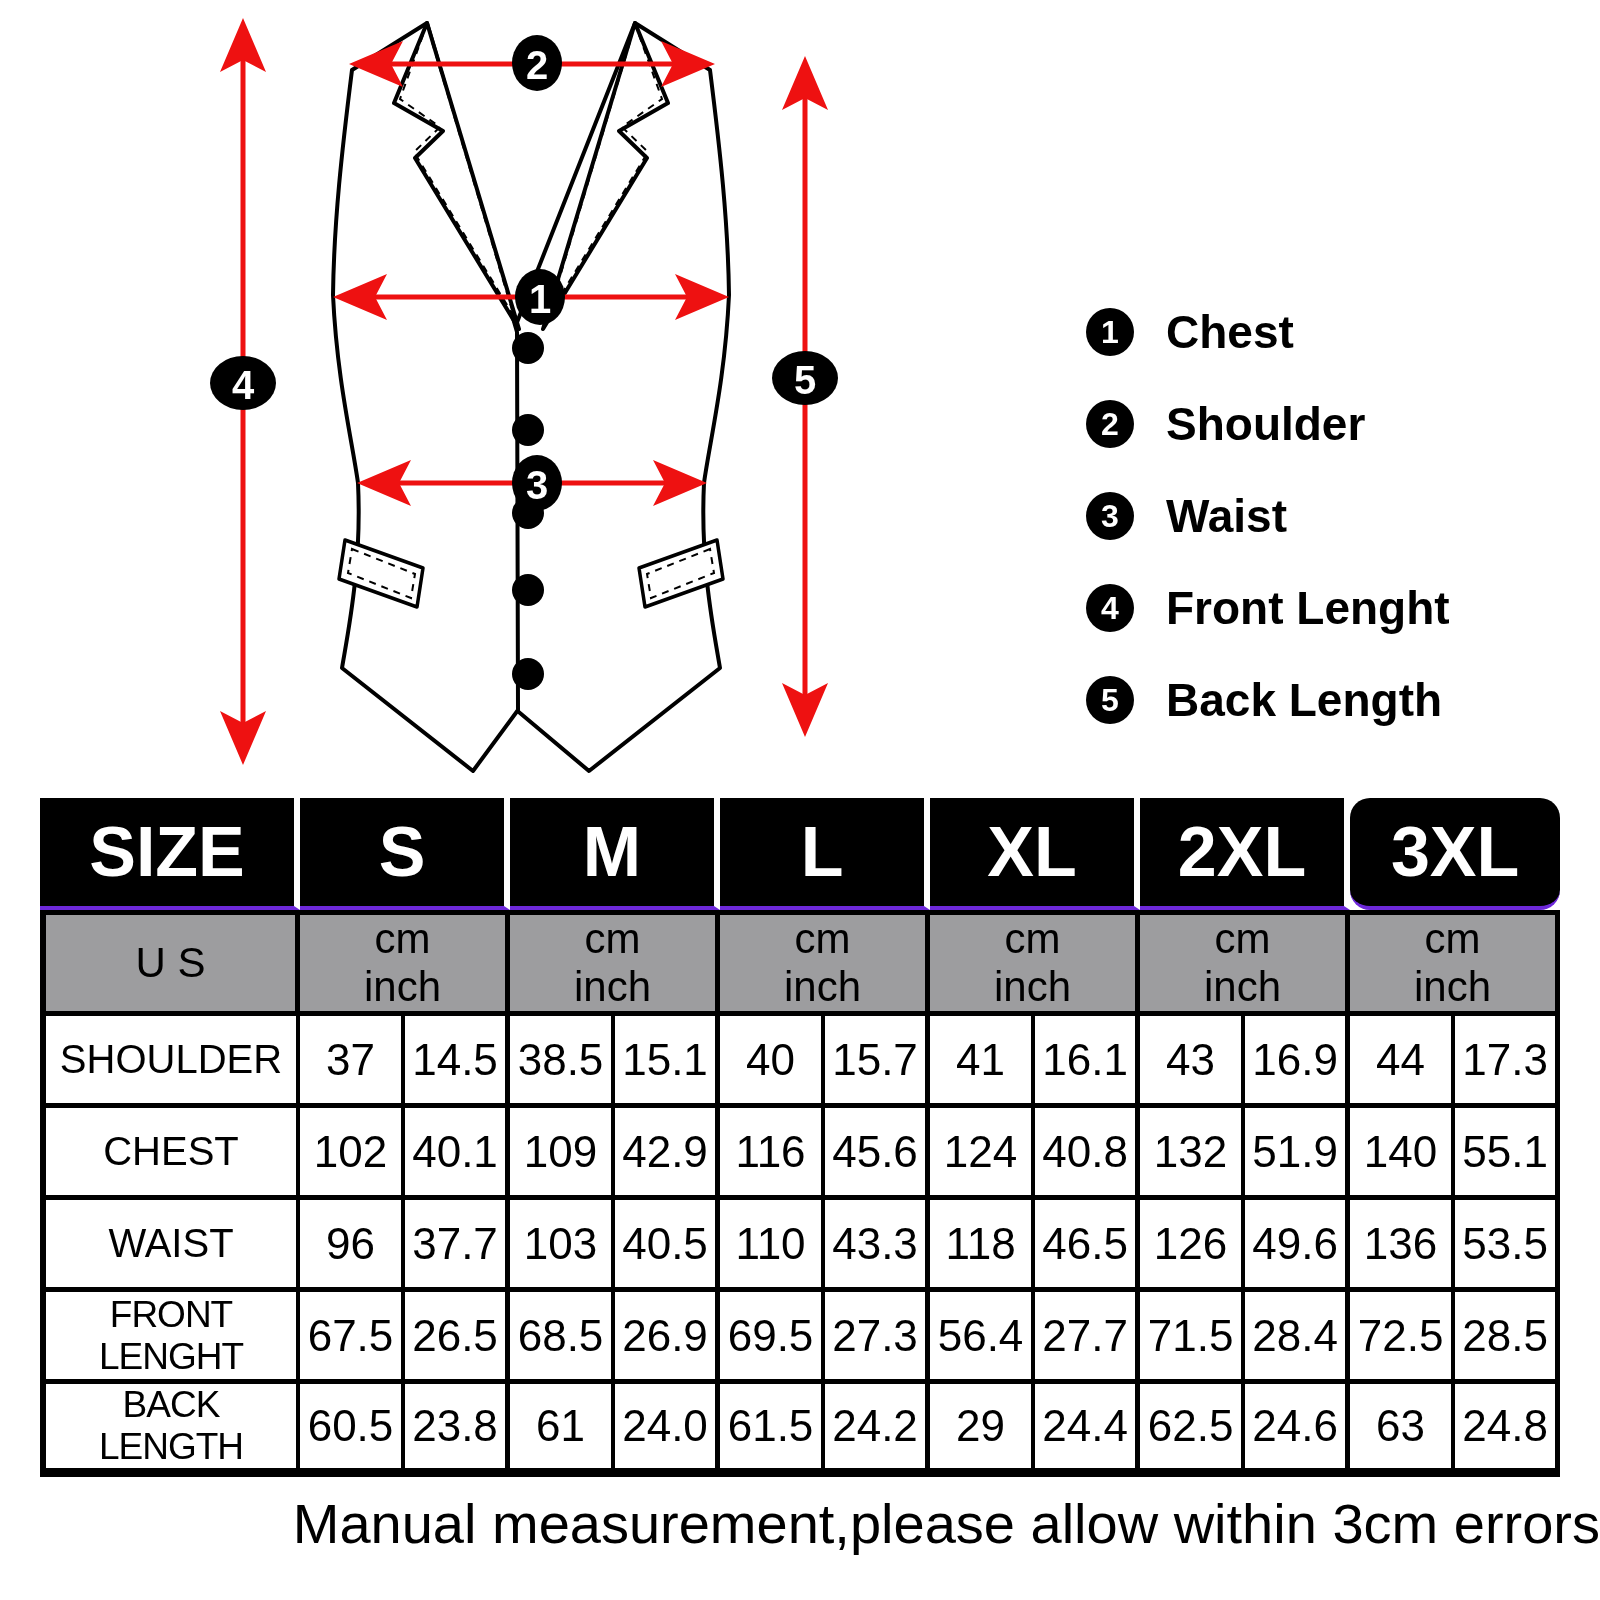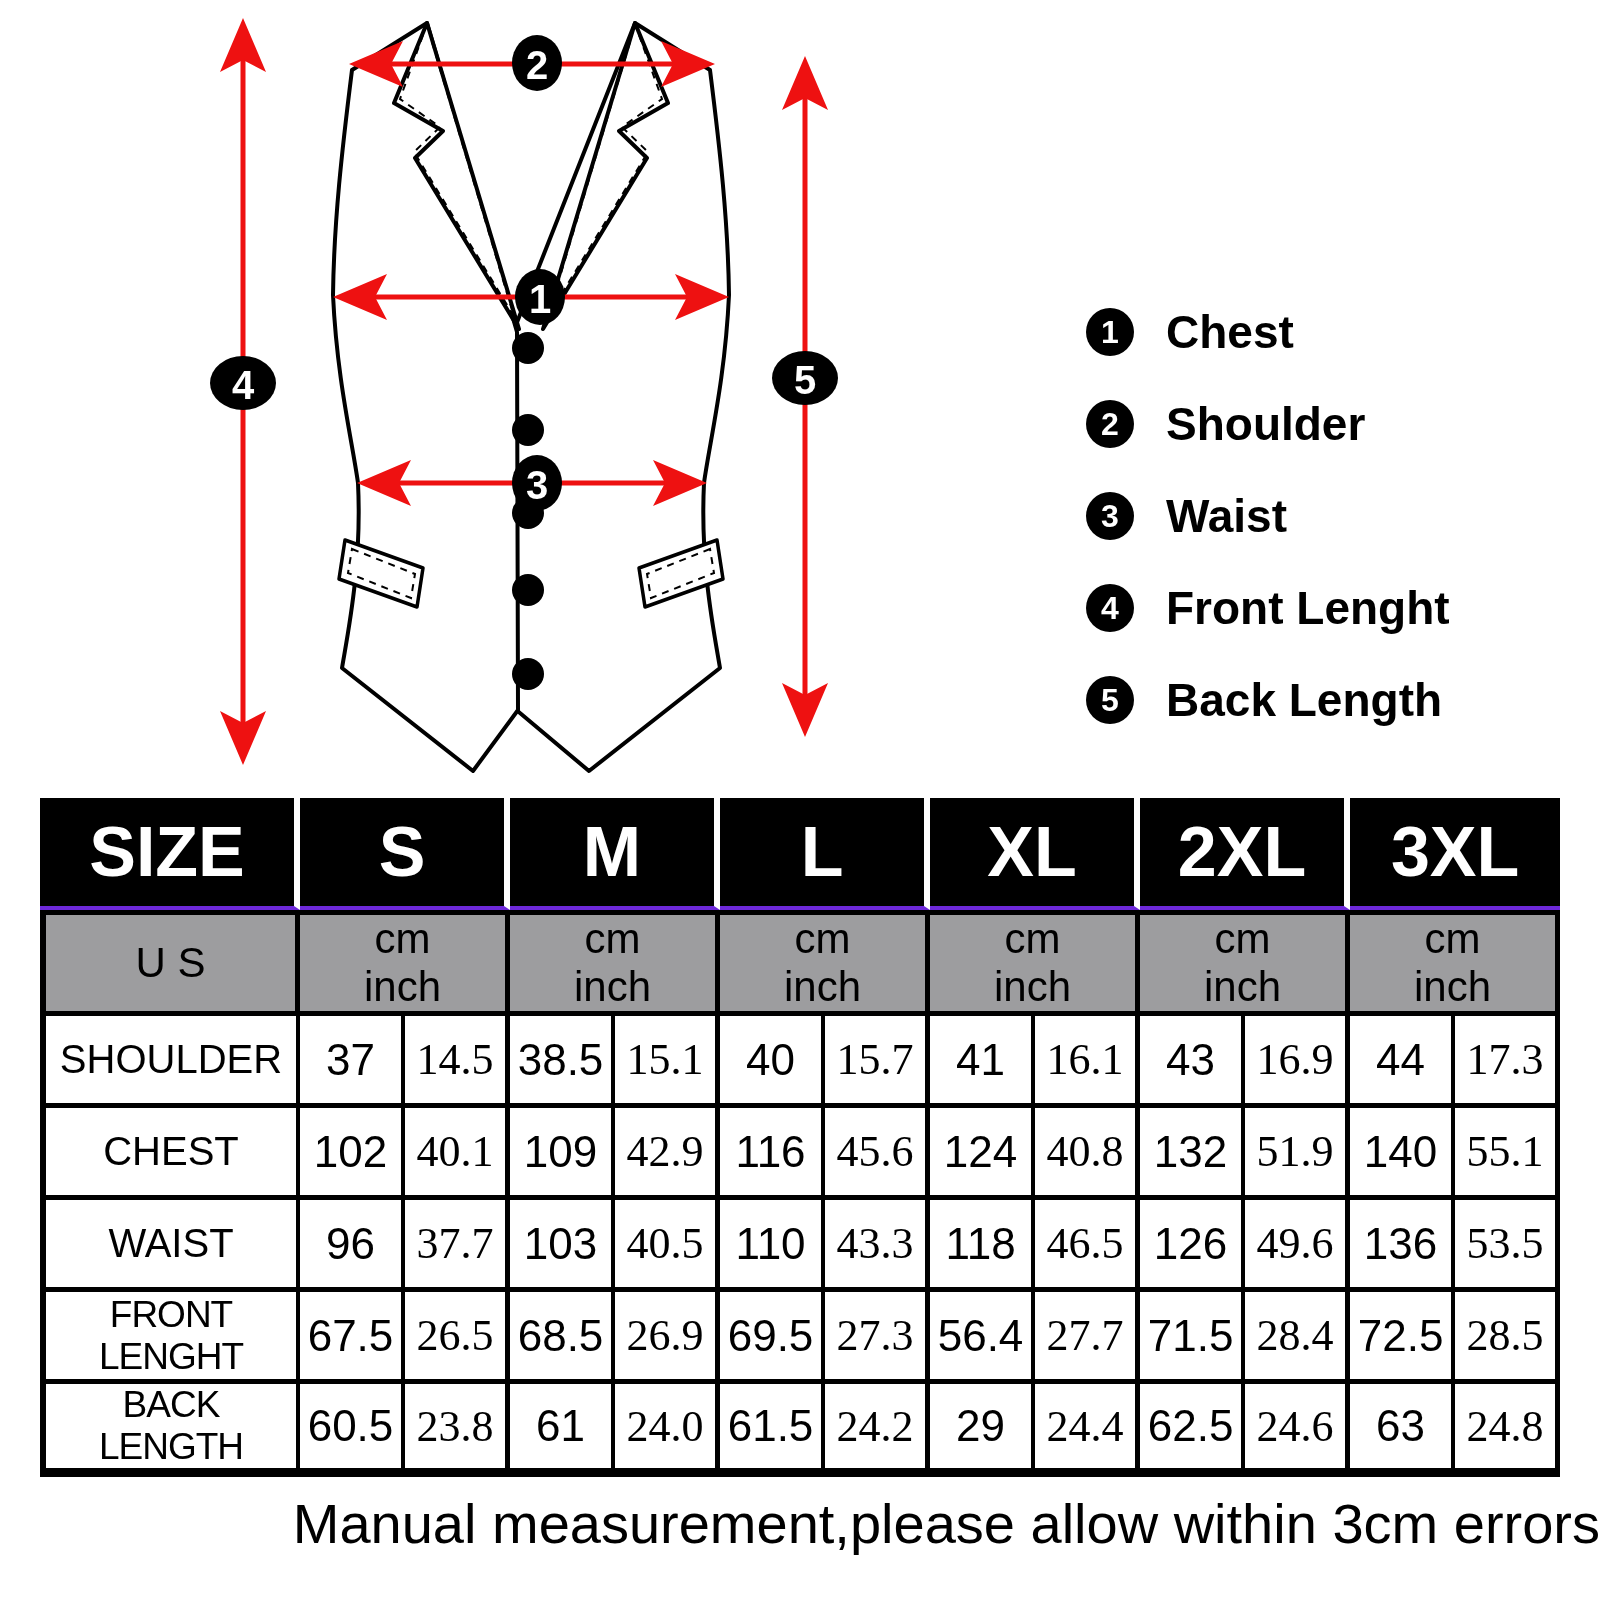--- a/index.html
+++ b/index.html
@@ -22,33 +22,33 @@
 
   table.size-table {
     margin:6px 40px 0 40px; width:1520px;
     border-collapse:separate; border-spacing:0; table-layout:fixed;
   }
   .size-table th, .size-table td { box-sizing:border-box; padding:0; text-align:center; vertical-align:middle; }
   th.hdr {
     background:#000; color:#fff; font-size:70px; font-weight:bold;
     height:112px; border-right:6px solid #fff; border-bottom:4px solid #6d28d9;
   }
-  th.hdr:last-child { border-right:none; }
+  th.hdr:last-child { border-right:none;border-radius:20px; }
   td.unit {
     background:#9d9d9f; height:98px; font-size:42px;
     border-top:5px solid #000; border-right:5px solid #000;
   }
   td.unit:first-child { border-left:6px solid #000; }
   .unit-pair { display:flex; width:100%;flex-direction:column; }
   .unit-pair span { flex:1; text-align:center; }
   td.cell {
     background:#fff; height:92px; font-size:44px;
     border-top:5px solid #000; border-right:4px solid #000;
   }
-  td.cell.maj, td.cell:last-child { border-right:5px solid #000;font-family:Liberation Serif, serif; }
+  td.cell.maj, td.cell:last-child { border-right:5px solid #000; }
   td.cell:first-child { border-left:6px solid #000; }
   tr.last td { border-bottom:9px solid #000; }
   td.rowlabel { font-size:40px; }
   td.rowlabel.tight { font-size:37px; letter-spacing:-1px; }
   .footer-note { text-align:right; font-size:56px; margin-top:14px; }
 </style>
 </head>
 <body>
 
 <div class="diagram">

